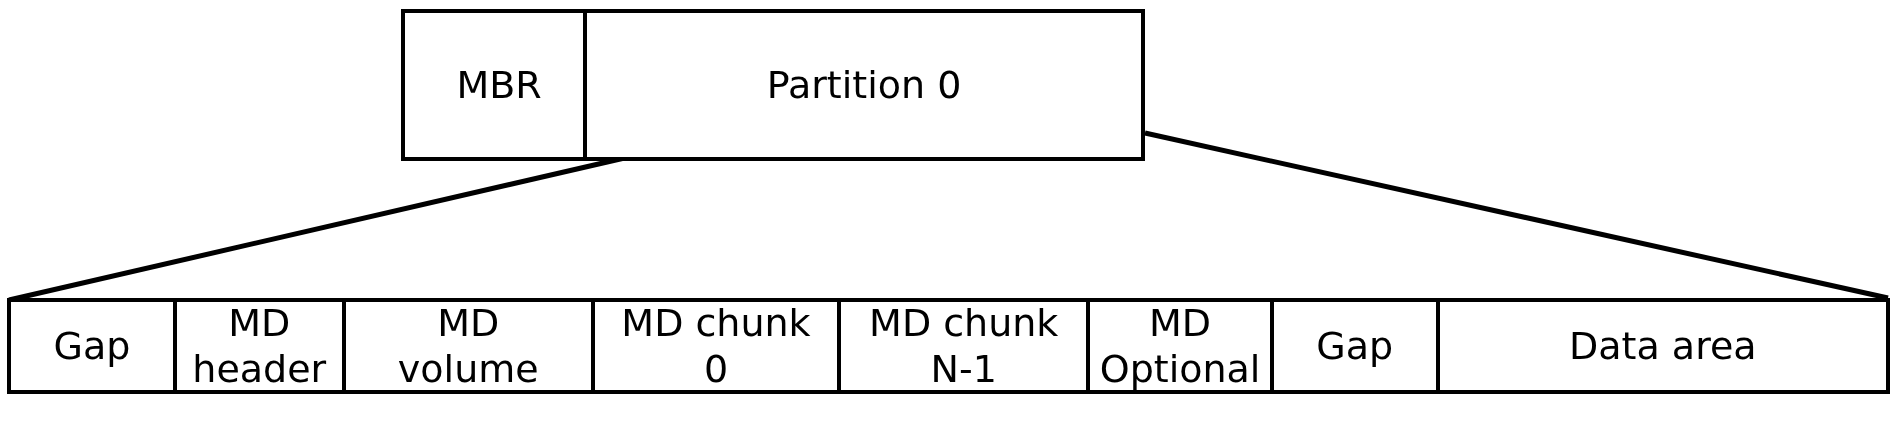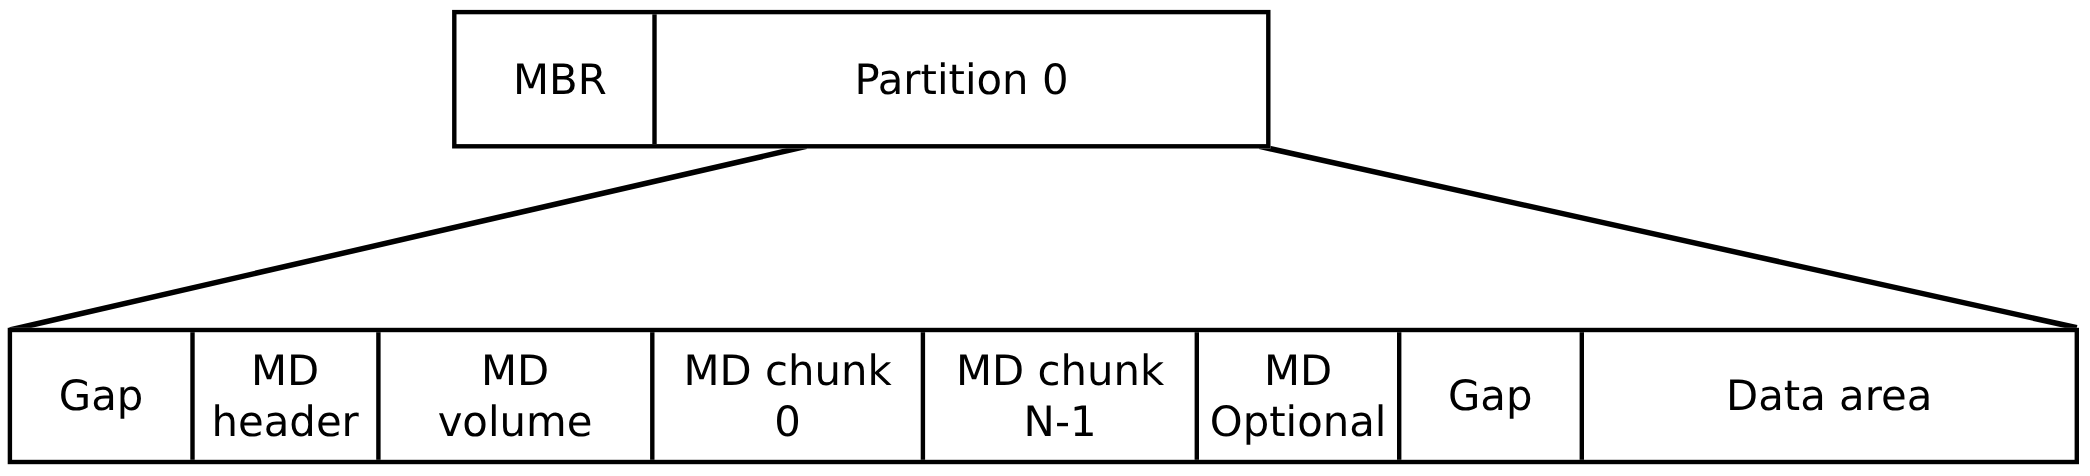--- a/index.html
+++ b/index.html
@@ -17,31 +17,31 @@
     overflow: hidden;
   }
   .row {
     position: absolute;
     display: flex;
     box-sizing: border-box;
     border: 4px solid #000000;
     background: #ffffff;
   }
   .row-top {
-    left: 411px;
+    left: 401px;
     top: 9px;
     width: 744px;
-    height: 126px;
+    height: 152px;
     padding-left: 10px;
   }
   .row-bottom {
     left: 7px;
     top: 298px;
     width: 1883px;
-    height: 124px;
+    height: 96px;
   }
   .cell {
     display: flex;
     align-items: center;
     justify-content: center;
     text-align: center;
     white-space: pre-line;
     font-size: 38px;
     line-height: 46px;
     box-sizing: border-box;

